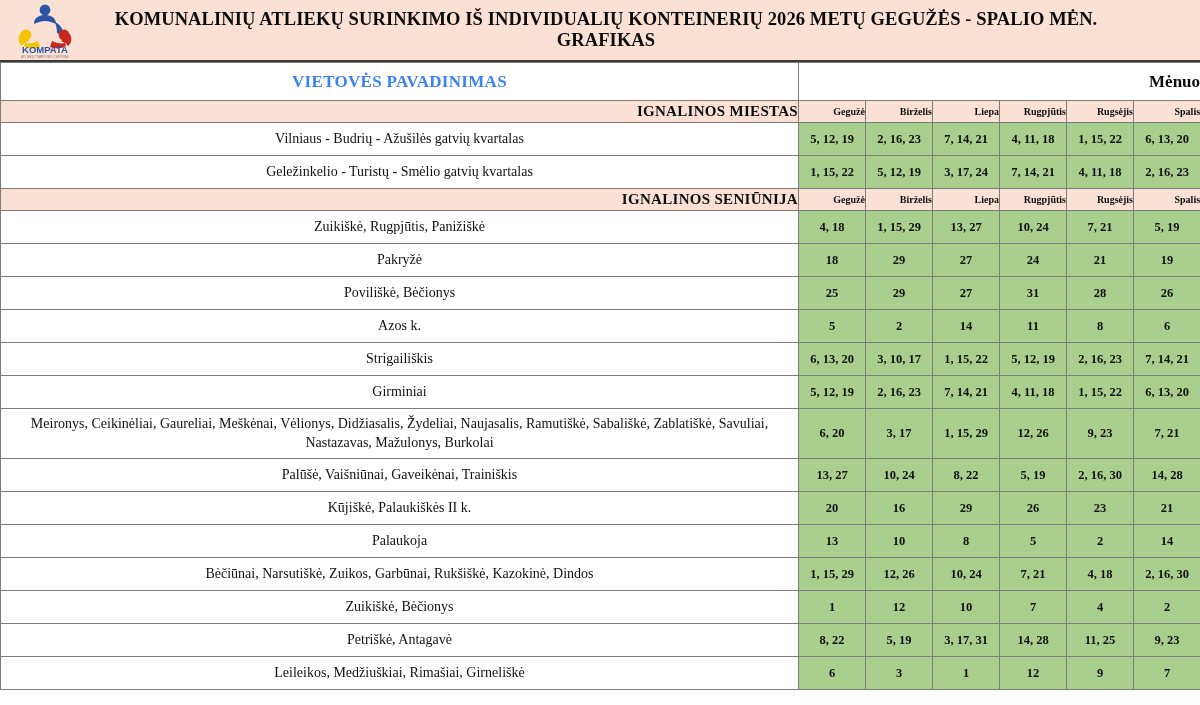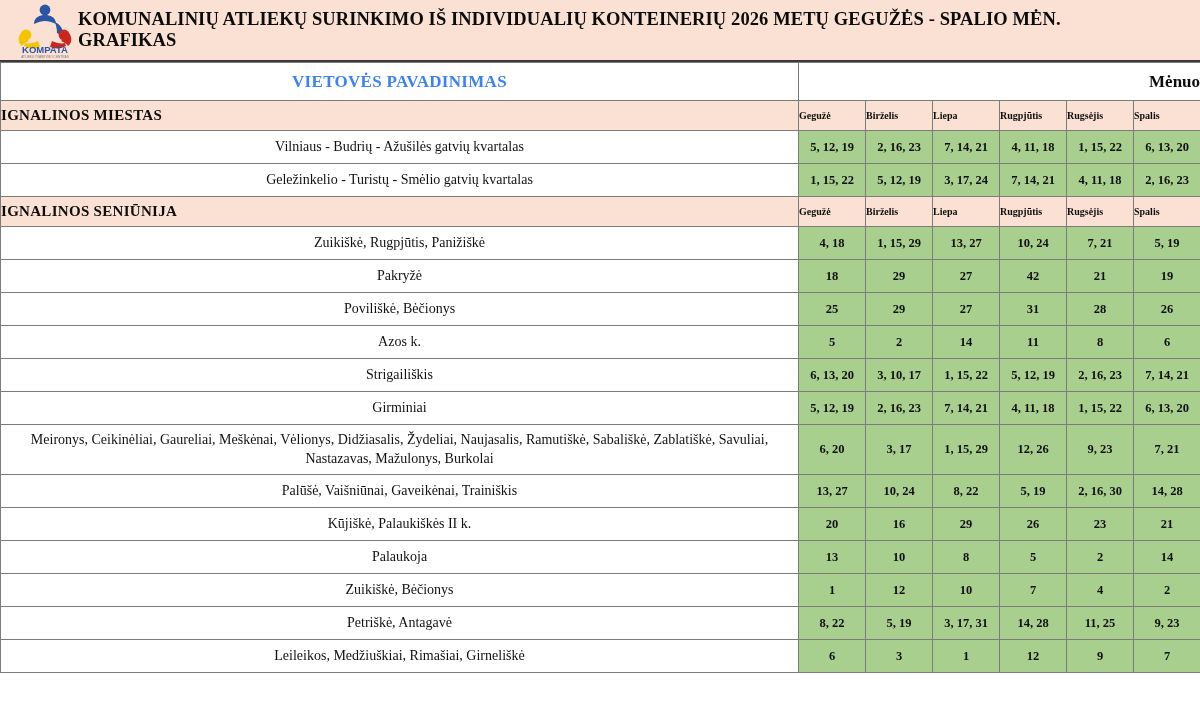--- a/index.html
+++ b/index.html
@@ -29,21 +29,21 @@
     min-width: 66px;
     height: 66px;
     margin-left: 12px;
     display: flex;
     align-items: center;
     justify-content: center;
   }
   .logo-svg { display: block; }
   .banner-title {
     flex: 1;
-    text-align: left;
+    text-align: center;
     font-weight: bold;
     font-size: 18.5px;
     letter-spacing: .1px;
     color: #0c0c0c;
     padding-right: 66px;
     line-height: 1.15;
   }
 
   
   table.schedule {
@@ -79,24 +79,24 @@
     text-align: right;
     font-weight: bold;
     font-size: 17px;
     height: 38px;
     color: #0d0d0d;
   }
 
   
   tr.section td {
     background: #fbe1d3;
-    text-align: left;
+    text-align: right;
     font-weight: bold;
     font-size: 15px;
-    height: 30px;
+    height: 22px;
     color: #0d0d0d;
     letter-spacing: .3px;
   }
   tr.section td.month-head {
     font-size: 10px;
     letter-spacing: 0;
   }
 
   
   tr.data td.place {
@@ -203,21 +203,21 @@
         <td class="dates cell-pad">13, 27</td>
         <td class="dates cell-pad">10, 24</td>
         <td class="dates cell-pad">7, 21</td>
         <td class="dates cell-pad">5, 19</td>
       </tr>
       <tr class="data">
         <td class="place cell-pad">Pakryžė</td>
         <td class="dates cell-pad">18</td>
         <td class="dates cell-pad">29</td>
         <td class="dates cell-pad">27</td>
-        <td class="dates cell-pad">42</td>
+        <td class="dates cell-pad">24</td>
         <td class="dates cell-pad">21</td>
         <td class="dates cell-pad">19</td>
       </tr>
       <tr class="data">
         <td class="place cell-pad">Poviliškė, Bėčionys</td>
         <td class="dates cell-pad">25</td>
         <td class="dates cell-pad">29</td>
         <td class="dates cell-pad">27</td>
         <td class="dates cell-pad">31</td>
         <td class="dates cell-pad">28</td>
@@ -280,20 +280,29 @@
       <tr class="data">
         <td class="place cell-pad">Palaukoja</td>
         <td class="dates cell-pad">13</td>
         <td class="dates cell-pad">10</td>
         <td class="dates cell-pad">8</td>
         <td class="dates cell-pad">5</td>
         <td class="dates cell-pad">2</td>
         <td class="dates cell-pad">14</td>
       </tr>
       <tr class="data">
+        <td class="place cell-pad">Bėčiūnai, Narsutiškė, Zuikos, Garbūnai, Rukšiškė, Kazokinė, Dindos</td>
+        <td class="dates cell-pad">1, 15, 29</td>
+        <td class="dates cell-pad">12, 26</td>
+        <td class="dates cell-pad">10, 24</td>
+        <td class="dates cell-pad">7, 21</td>
+        <td class="dates cell-pad">4, 18</td>
+        <td class="dates cell-pad">2, 16, 30</td>
+      </tr>
+      <tr class="data">
         <td class="place cell-pad">Zuikiškė, Bėčionys</td>
         <td class="dates cell-pad">1</td>
         <td class="dates cell-pad">12</td>
         <td class="dates cell-pad">10</td>
         <td class="dates cell-pad">7</td>
         <td class="dates cell-pad">4</td>
         <td class="dates cell-pad">2</td>
       </tr>
       <tr class="data">
         <td class="place cell-pad">Petriškė, Antagavė</td>

